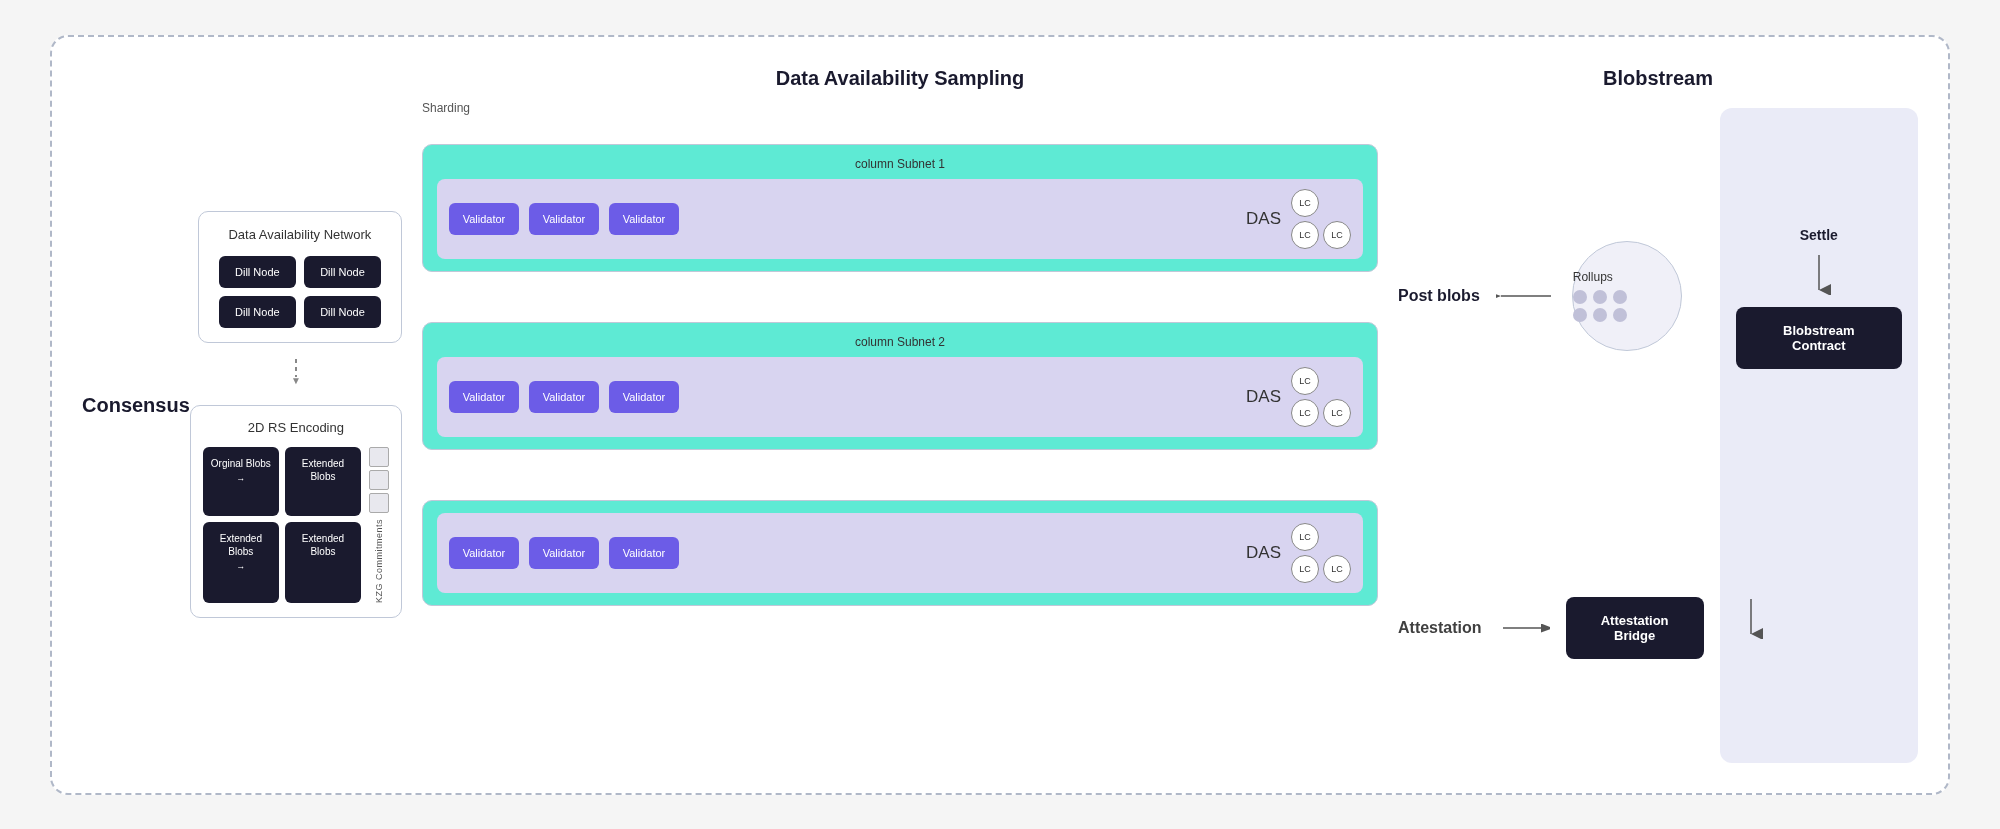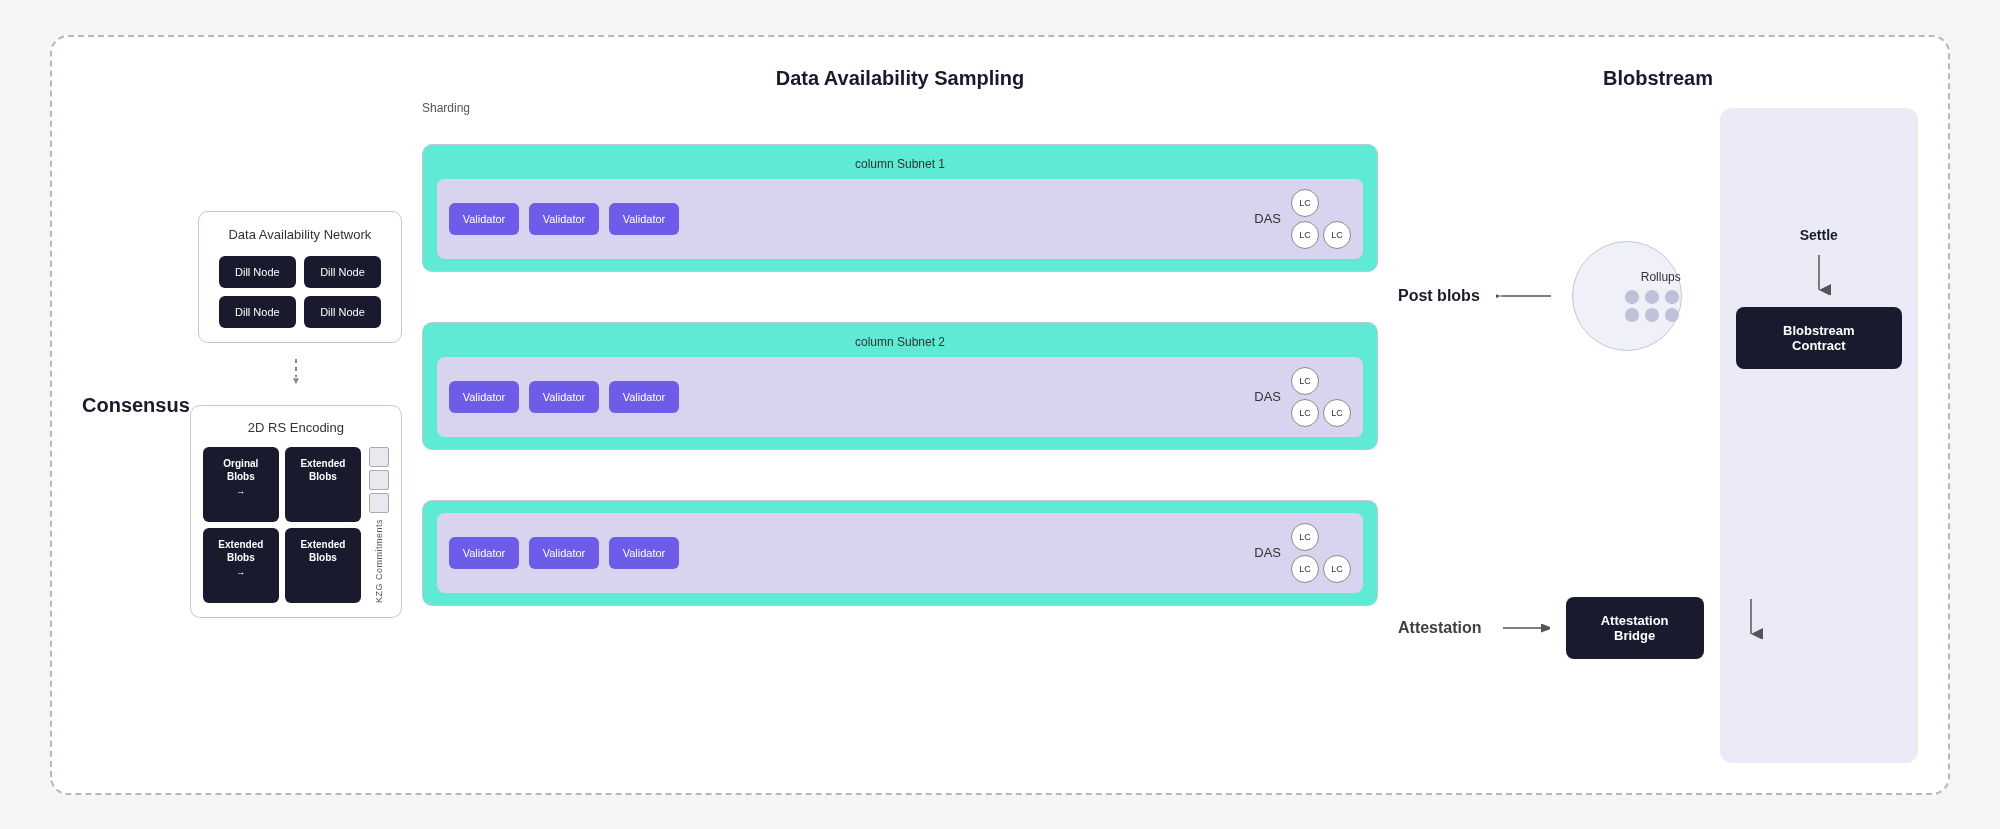--- a/index.html
+++ b/index.html
@@ -134,21 +134,20 @@
       flex: 1;
     }
     .rs-cell {
       background: #1a1a2e;
       color: white;
       border-radius: 6px;
       padding: 10px 6px;
       font-size: 10px;
       text-align: center;
       line-height: 1.3;
-      font-weight: bold;
     }
     .kzg-bar {
       display: flex;
       flex-direction: column;
       align-items: center;
       gap: 2px;
       position: relative;
     }
     .kzg-squares {
       display: flex;
@@ -205,21 +204,21 @@
     .validator-btn {
       background: #6c5ce7;
       color: white;
       border-radius: 6px;
       padding: 10px 10px;
       font-size: 11px;
       text-align: center;
       min-width: 70px;
     }
     .das-label {
-      font-size: 13px;
+      font-size: 17px;
       color: #333;
       margin-left: 6px;
     }
     .lc-circles {
       display: flex;
       flex-direction: column;
       gap: 4px;
       margin-left: 4px;
     }
     .lc-row {
@@ -240,21 +239,21 @@
     }
 
     .rollups-circle {
       width: 110px;
       height: 110px;
       border-radius: 50%;
       border: 1.5px solid #c0c8d8;
       background: #f0f0f8;
       display: flex;
       flex-direction: column;
-      align-items: flex-end;
+      align-items: flex-start;
       justify-content: center;
       position: relative;
     }
     .rollups-label {
       font-size: 12px;
       color: #333;
       margin-bottom: 6px;
     }
     .rollups-dots {
       display: grid;

